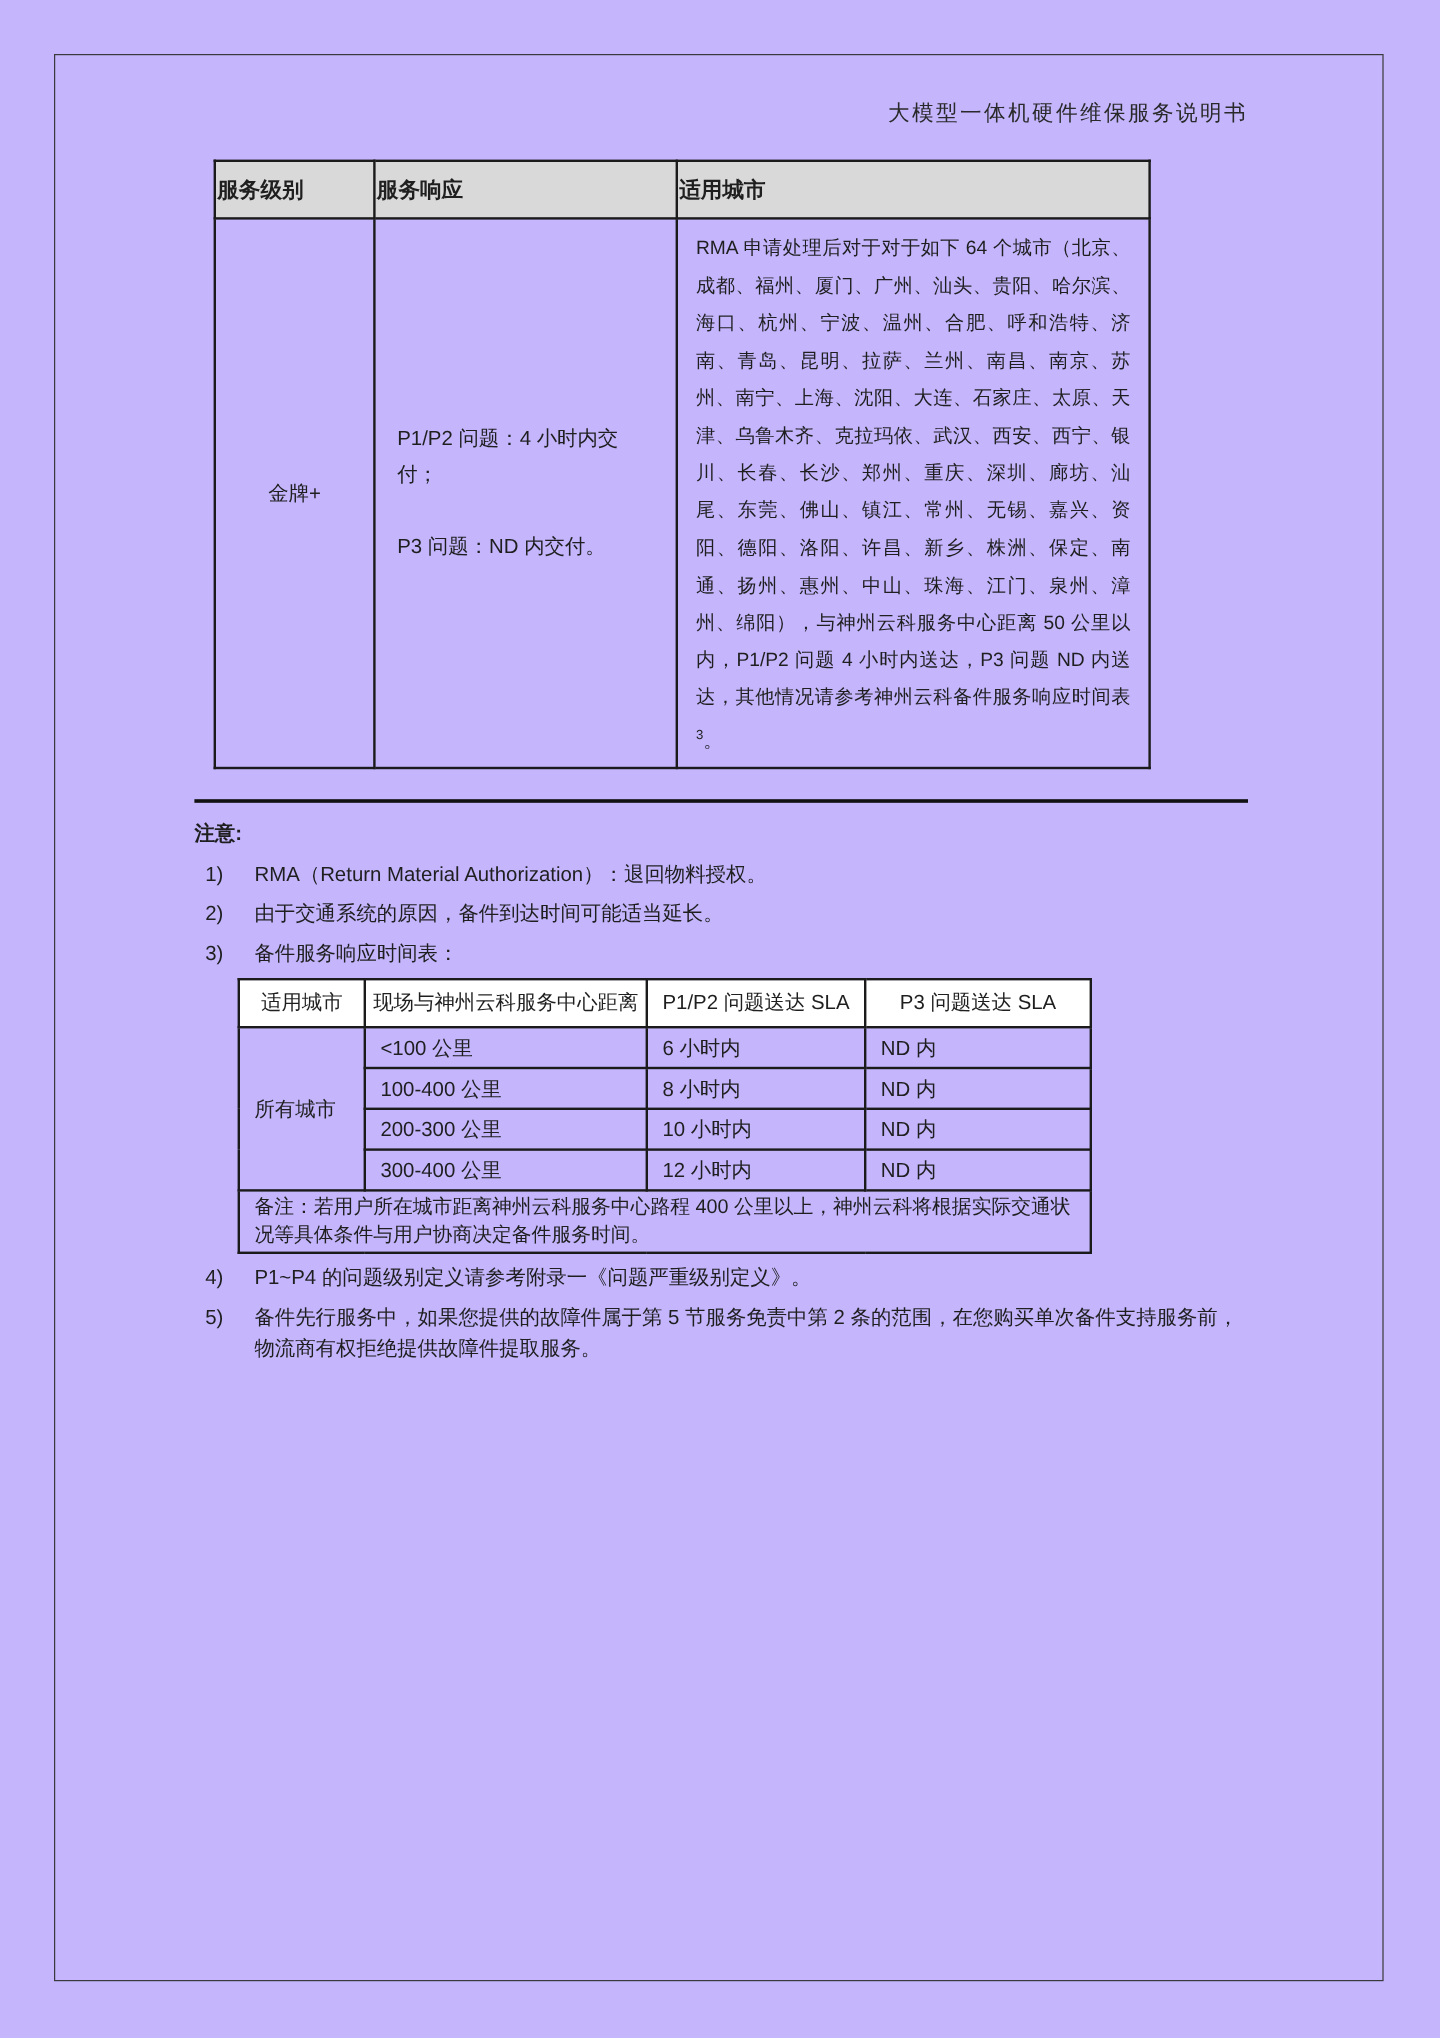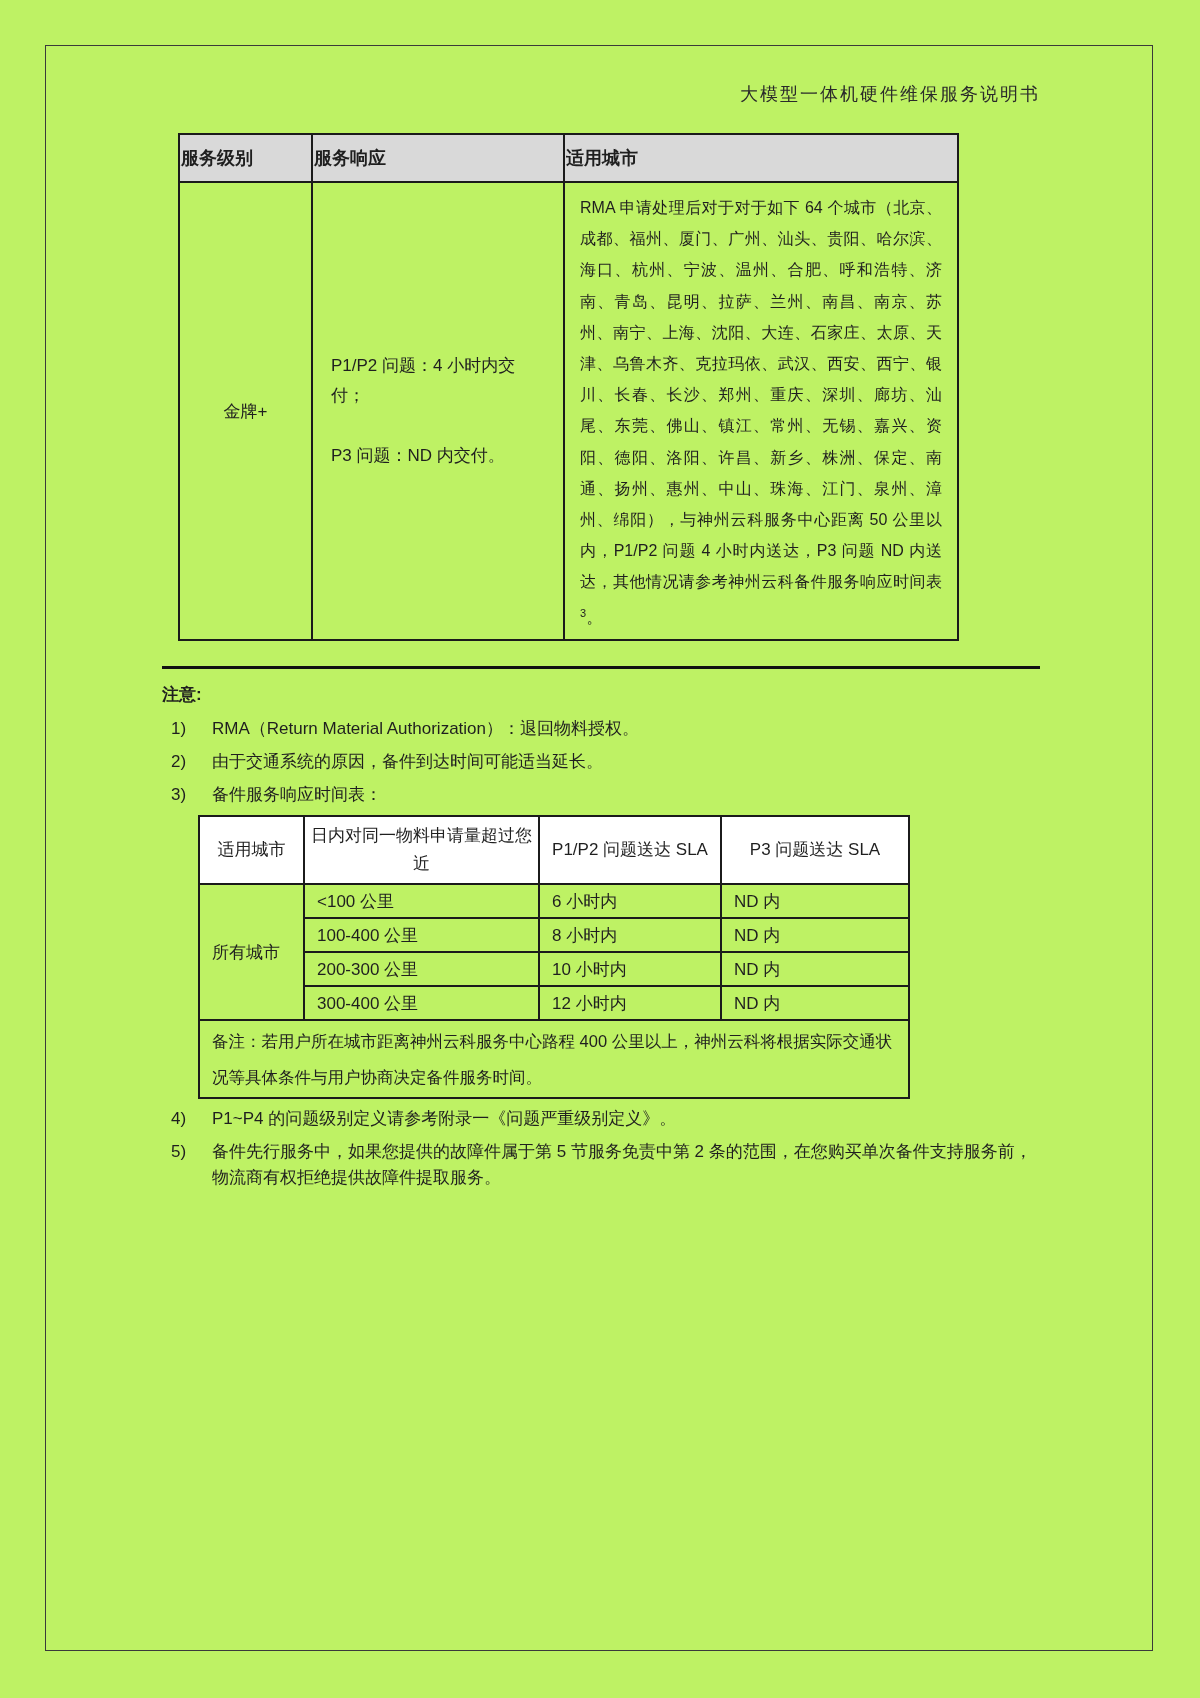--- a/index.html
+++ b/index.html
@@ -1,20 +1,20 @@
 <!DOCTYPE html>
 <html><head>
 <meta charset="utf-8">
 <style>
   html,body { margin:0; padding:0; background:#e8e8e8; }
   .page {
     position:relative;
     width:1200px; height:1698px;
     margin:0 auto;
-    background:#bef264;
+    background:#c4b5fd;
     font-family:"Liberation Sans", sans-serif;
     color:#1f1f1f;
     overflow:hidden;
   }
   .frame {
     position:absolute; left:45px; top:45px;
     width:1108px; height:1606px;
     border:1px solid #3a3a3a;
     box-sizing:border-box;
     pointer-events:none;
@@ -77,21 +77,21 @@
     font-weight:normal; text-align:center;
     padding:5px 6px; line-height:28px; background:#ffffff;
   }
   .col-city { width:105px; }
   .col-dist { width:235px; }
   .col-p12  { width:182px; }
   .col-p3   { width:188px; }
   .sla-table td { height:34px; padding:2px 12px; text-align:left; }
   .city-group { text-align:center; vertical-align:middle; padding:2px 4px; }
   .remark-cell {
-    padding:8px 12px; line-height:36px; font-size:16.5px; text-align:left; height:auto;
+    padding:8px 12px; line-height:23px; font-size:16.5px; text-align:left; height:auto;
   }
 
   .closing {
     font-size:17px; line-height:37px; margin-top:10px; text-align:justify;
   }
 
   .footer {
     position:absolute; top:1486px; left:0; width:1200px;
     text-align:center;
     font-family:"Liberation Serif", serif;
@@ -157,21 +157,21 @@
     <table class="sla-table">
       <colgroup>
           <col class="col-city">
           <col class="col-dist">
           <col class="col-p12">
           <col class="col-p3">
         </colgroup>
       <thead>
         <tr>
           <th>适用城市</th>
-          <th>日内对同一物料申请量超过您近</th>
+          <th>现场与神州云科服务中心距离</th>
           <th>P1/P2 问题送达 SLA</th>
           <th>P3 问题送达 SLA</th>
         </tr>
       </thead>
       <tbody>
         <tr>
           <td class="city-group" rowspan="4">所有城市</td>
           <td>&lt;100 公里</td>
           <td>6 小时内</td>
           <td>ND 内</td>

